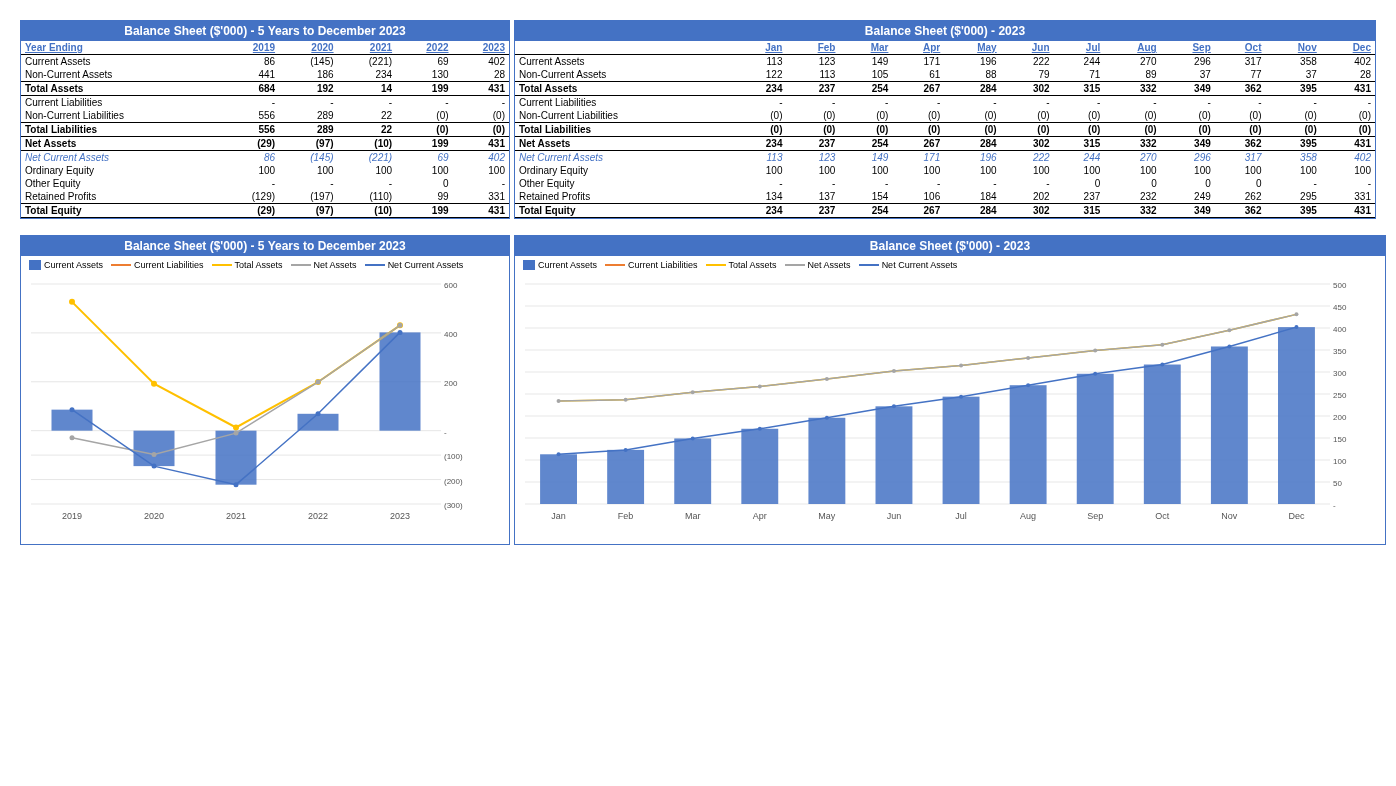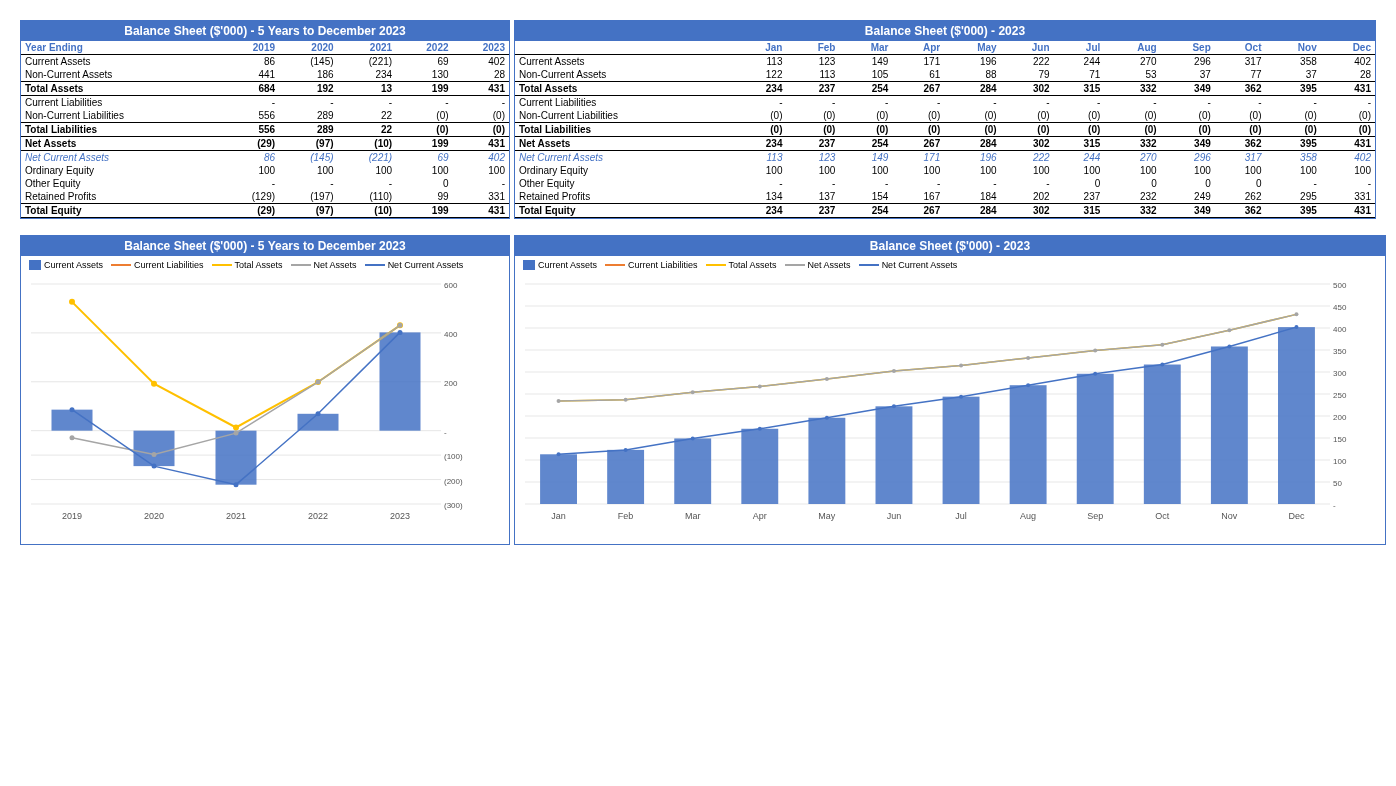--- a/index.html
+++ b/index.html
@@ -24,20 +24,21 @@
     table { width: 100%; border-collapse: collapse; }
     
     th, td {
       padding: 1px 4px;
       font-size: 10px;
     }
     
     .header-row th {
       color: #4472c4;
       font-weight: bold;
+      text-decoration: underline;
       text-align: right;
       border-bottom: 1px solid #000;
     }
     .header-row th:first-child { text-align: left; }
     
     td { text-align: right; }
     td:first-child { text-align: left; }
     
     .legend { display: flex; flex-wrap: wrap; gap: 8px; padding: 4px 8px; align-items: center; }
     .legend-item { display: flex; align-items: center; gap: 3px; font-size: 9px; }
@@ -81,21 +82,21 @@
               <td>441</td>
               <td>186</td>
               <td>234</td>
               <td>130</td>
               <td>28</td>
             </tr>
             <tr style="font-weight: bold; border-top: 1px solid rgb(0, 0, 0); border-bottom: 1px solid rgb(0, 0, 0);">
               <td>Total Assets</td>
               <td>684</td>
               <td>192</td>
-              <td>13</td>
+              <td>14</td>
               <td>199</td>
               <td>431</td>
             </tr>
             <tr>
               <td>Current Liabilities</td>
               <td>-</td>
               <td>-</td>
               <td>-</td>
               <td>-</td>
               <td>-</td>
@@ -206,21 +207,21 @@
             </tr>
             <tr>
               <td>Non-Current Assets</td>
               <td>122</td>
               <td>113</td>
               <td>105</td>
               <td>61</td>
               <td>88</td>
               <td>79</td>
               <td>71</td>
-              <td>53</td>
+              <td>89</td>
               <td>37</td>
               <td>77</td>
               <td>37</td>
               <td>28</td>
             </tr>
             <tr style="font-weight: bold; border-top: 1px solid rgb(0, 0, 0); border-bottom: 1px solid rgb(0, 0, 0);">
               <td>Total Assets</td>
               <td>234</td>
               <td>237</td>
               <td>254</td>
@@ -337,21 +338,21 @@
               <td>0</td>
               <td>0</td>
               <td>-</td>
               <td>-</td>
             </tr>
             <tr>
               <td>Retained Profits</td>
               <td>134</td>
               <td>137</td>
               <td>154</td>
-              <td>167</td>
+              <td>106</td>
               <td>184</td>
               <td>202</td>
               <td>237</td>
               <td>232</td>
               <td>249</td>
               <td>262</td>
               <td>295</td>
               <td>331</td>
             </tr>
             <tr style="font-weight: bold; border-top: 1px solid rgb(0, 0, 0); border-bottom: 1px solid rgb(0, 0, 0);">

